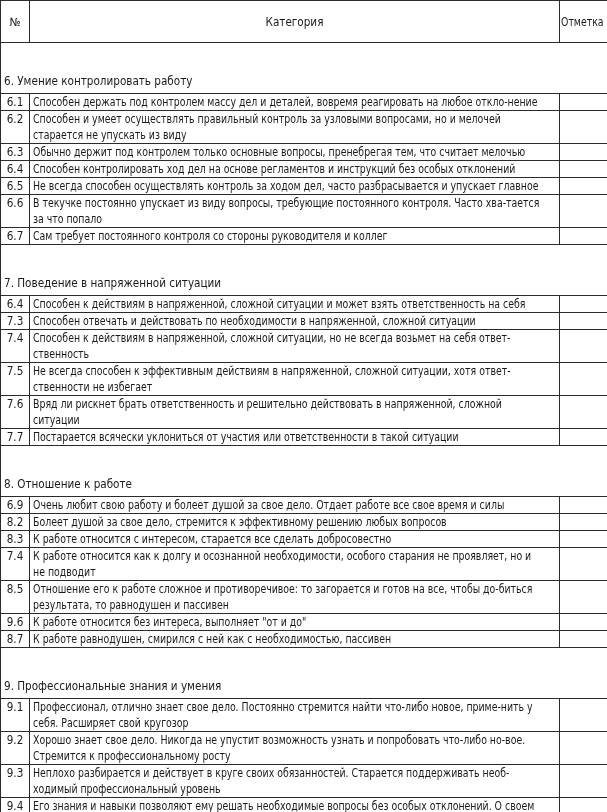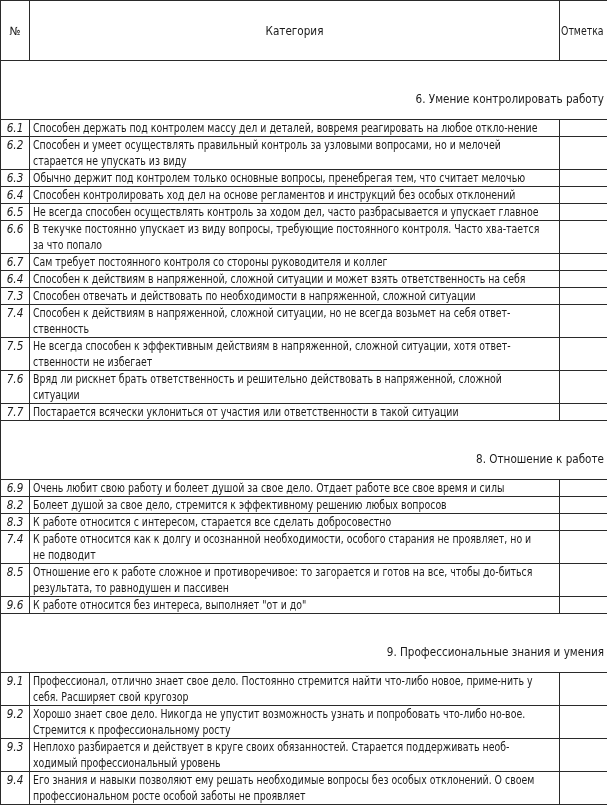--- a/index.html
+++ b/index.html
@@ -5,25 +5,25 @@
     html, body { margin: 0; padding: 0; background: #ffffff; }
     body { width: 607px; height: 812px; overflow: hidden; font-family: "DejaVu Sans Condensed", "Liberation Sans Narrow", "Liberation Sans", sans-serif; color: #1a1a1a; }
     .doc { position: relative; width: 607px; }
     table { border-collapse: collapse; width: 607px; table-layout: fixed; font-size: 11.6px; line-height: 16px; font-stretch: condensed; }
     col.c-no { width: 29px; }
     col.c-cat { width: 530px; }
     col.c-mark { width: 48px; }
     td, th { border: 1px solid #2a2a2a; padding: 0 3px; vertical-align: top; font-weight: normal; }
     th { height: 33px; vertical-align: middle; }
     th.h-no { text-align: center; padding: 0; }
-    th.h-mark { padding: 13px 1px; text-align: center; }
-    td.num { text-align: center; padding: 0; font-style: italic; }
+    th.h-mark { padding: 4px 1px; text-align: center; }
+    td.num { text-align: center; padding: 0; }
     td.txt { padding-left: 3px; padding-right: 16px; }
     td.mark { }
-    tr.section td { height: 46px; border-left: 1px solid #2a2a2a; border-right: 1px solid #2a2a2a; vertical-align: bottom; text-align: right; padding-bottom: 12px; }
+    tr.section td { height: 46px; border-left: 1px solid #2a2a2a; border-right: 1px solid #2a2a2a; vertical-align: bottom; text-align: left; padding-bottom: 4px; }
     tr.row td { padding-top: 0; padding-bottom: 0; }
     .cond { display: inline-block; transform: scaleX(0.9); transform-origin: left center; white-space: nowrap; }
     .wrap { display: block; width: 111%; transform: scaleX(0.9); transform-origin: left top; }
   </style>
 </head>
 <body>
 
 <div class="doc">
   <table>
     <colgroup>
@@ -84,20 +84,23 @@
           </td>
           <td class="mark"></td>
         </tr>
         <tr class="row">
           <td class="num">6.7</td>
           <td class="txt">
             <span class="wrap">Сам требует постоянного контроля со стороны руководителя и коллег</span>
           </td>
           <td class="mark"></td>
         </tr>
+        <tr class="section">
+          <td colspan="3">7. Поведение в напряженной ситуации</td>
+        </tr>
         <tr class="row">
           <td class="num">6.4</td>
           <td class="txt">
             <span class="wrap">Способен к действиям в напряженной, сложной ситуации и может взять ответственность на себя</span>
           </td>
           <td class="mark"></td>
         </tr>
         <tr class="row">
           <td class="num">7.3</td>
           <td class="txt">
@@ -168,20 +171,27 @@
           <td class="num">8.5</td>
           <td class="txt">
             <span class="wrap">Отношение его к работе сложное и противоречивое: то загорается и готов на все, чтобы до-биться результата, то равнодушен и пассивен</span>
           </td>
           <td class="mark"></td>
         </tr>
         <tr class="row">
           <td class="num">9.6</td>
           <td class="txt">
             <span class="wrap">К работе относится без интереса, выполняет "от и до"</span>
+          </td>
+          <td class="mark"></td>
+        </tr>
+        <tr class="row">
+          <td class="num">8.7</td>
+          <td class="txt">
+            <span class="wrap">К работе равнодушен, смирился с ней как с необходимостью, пассивен</span>
           </td>
           <td class="mark"></td>
         </tr>
         <tr class="section">
           <td colspan="3">9. Профессиональные знания и умения</td>
         </tr>
         <tr class="row">
           <td class="num">9.1</td>
           <td class="txt">
             <span class="wrap">Профессионал, отлично знает свое дело. Постоянно стремится найти что-либо новое, приме-нить у себя. Расширяет свой кругозор</span>

